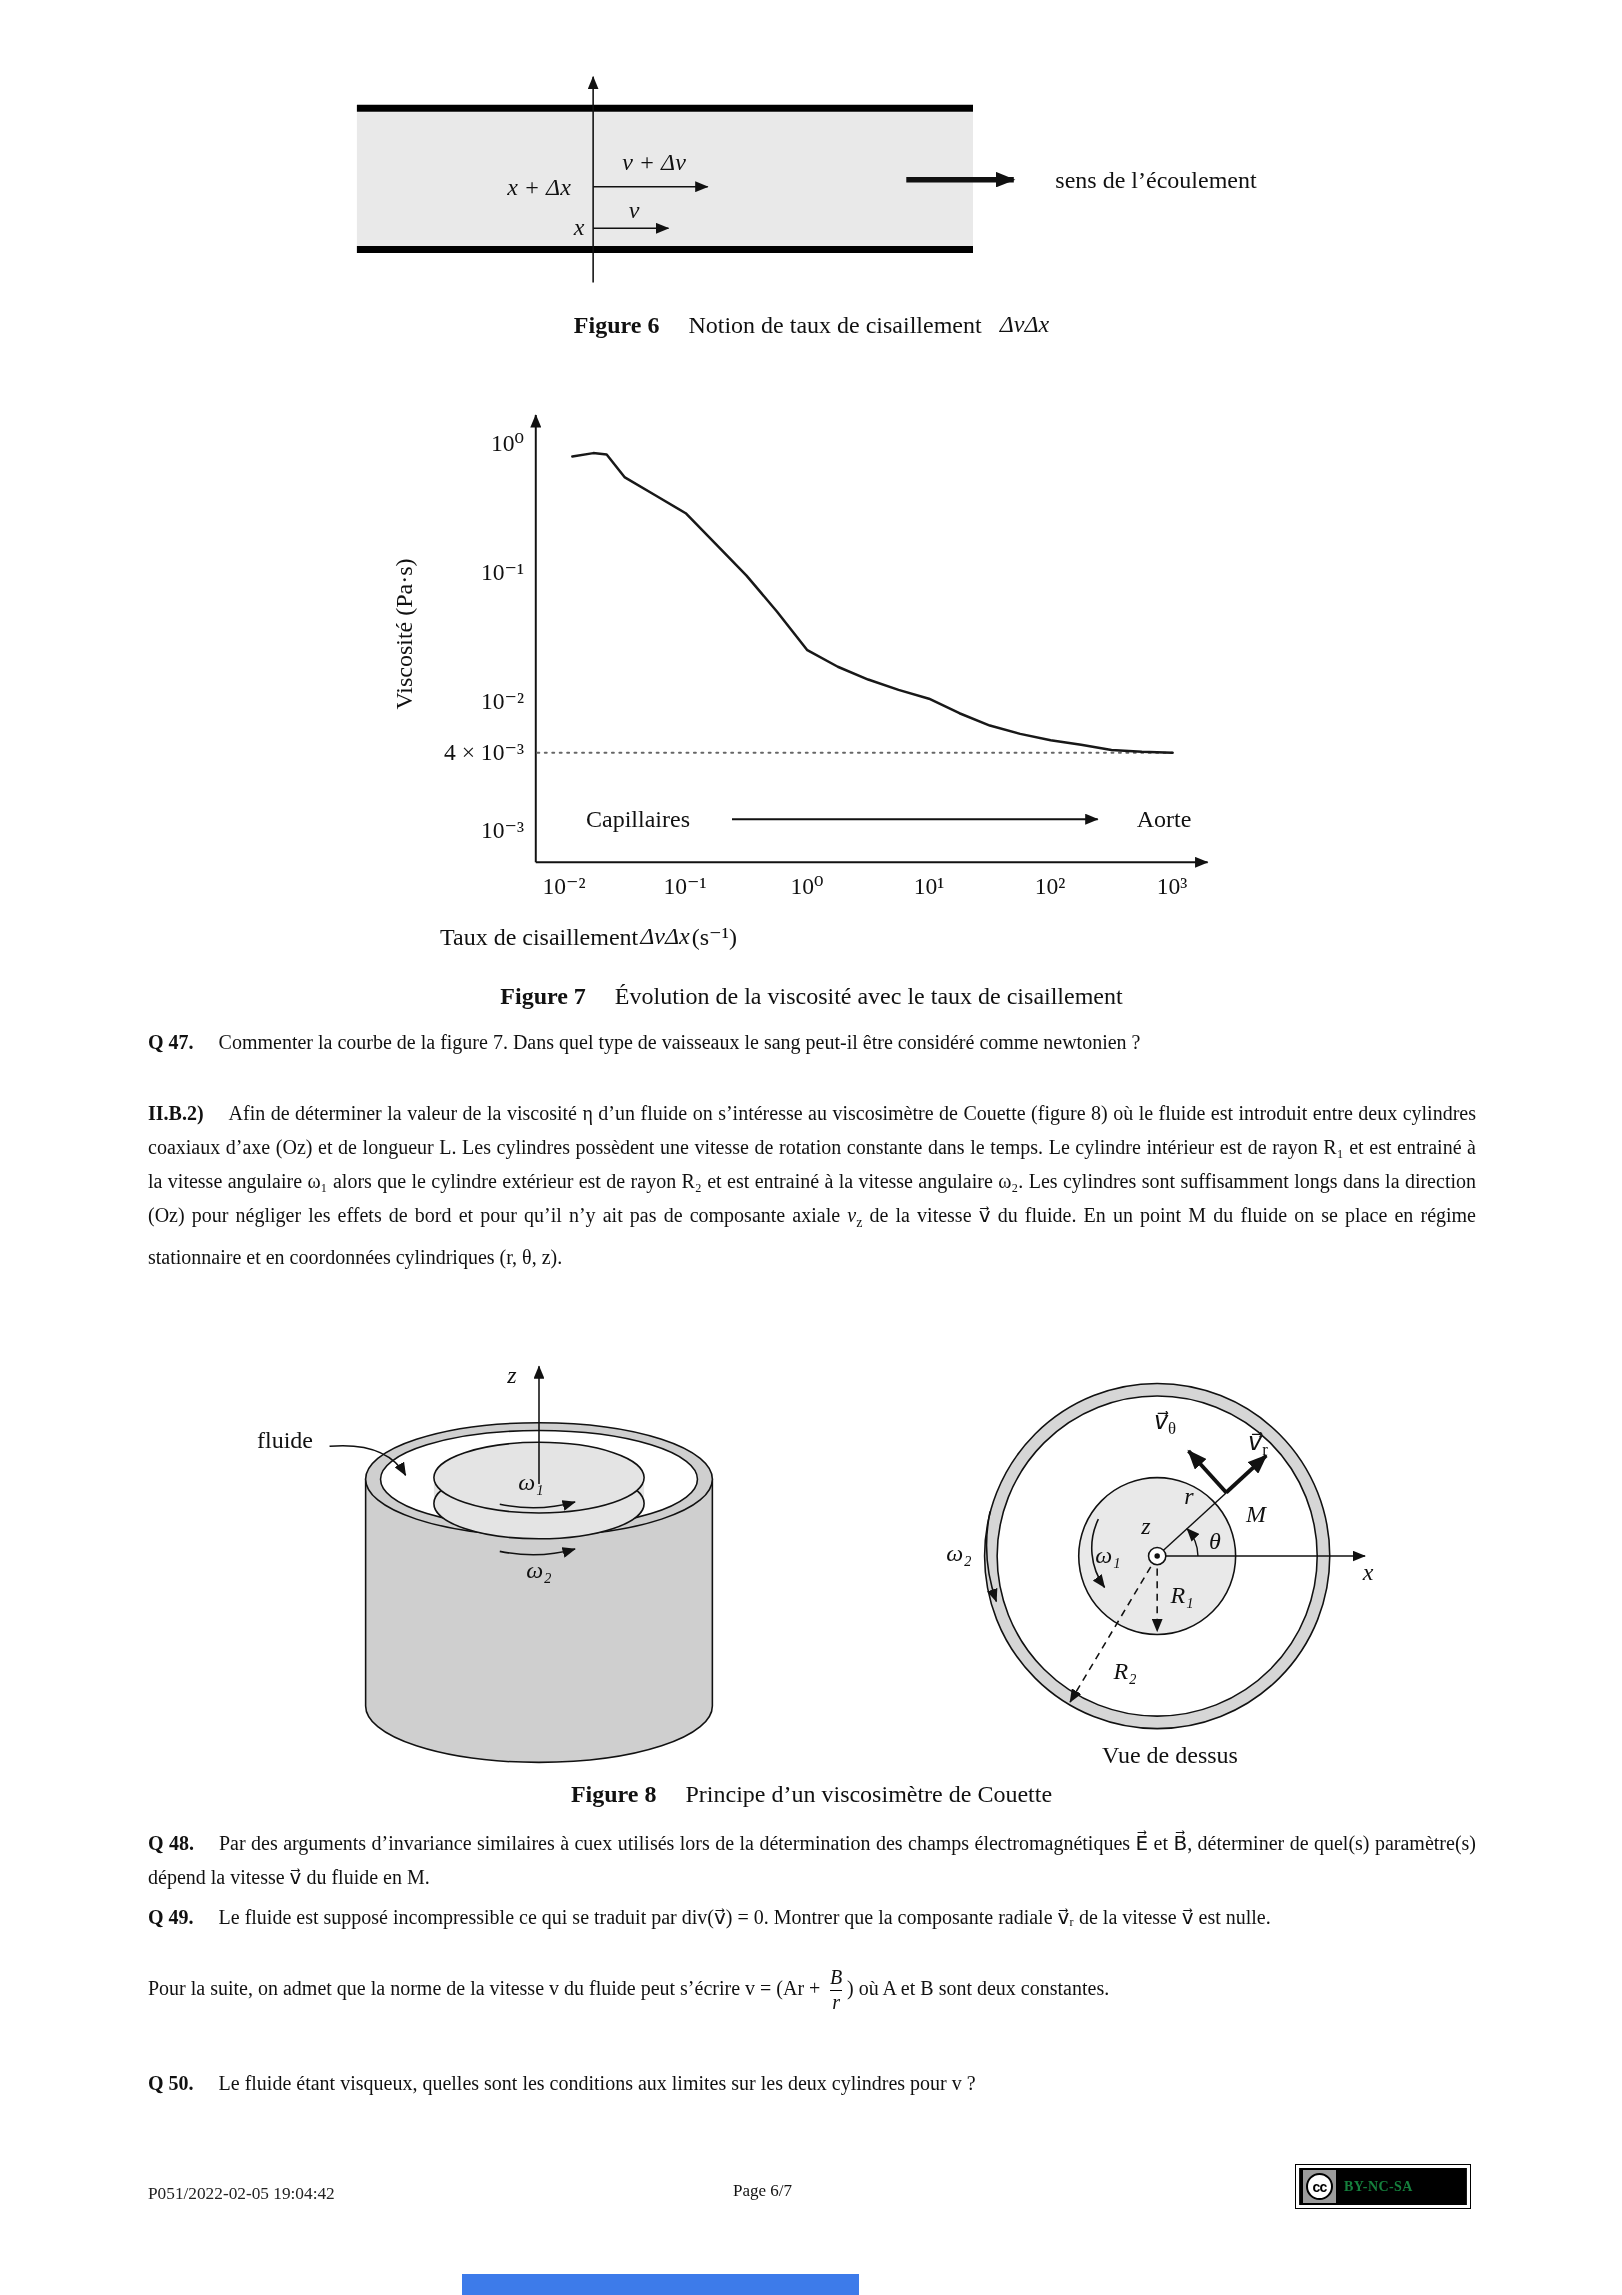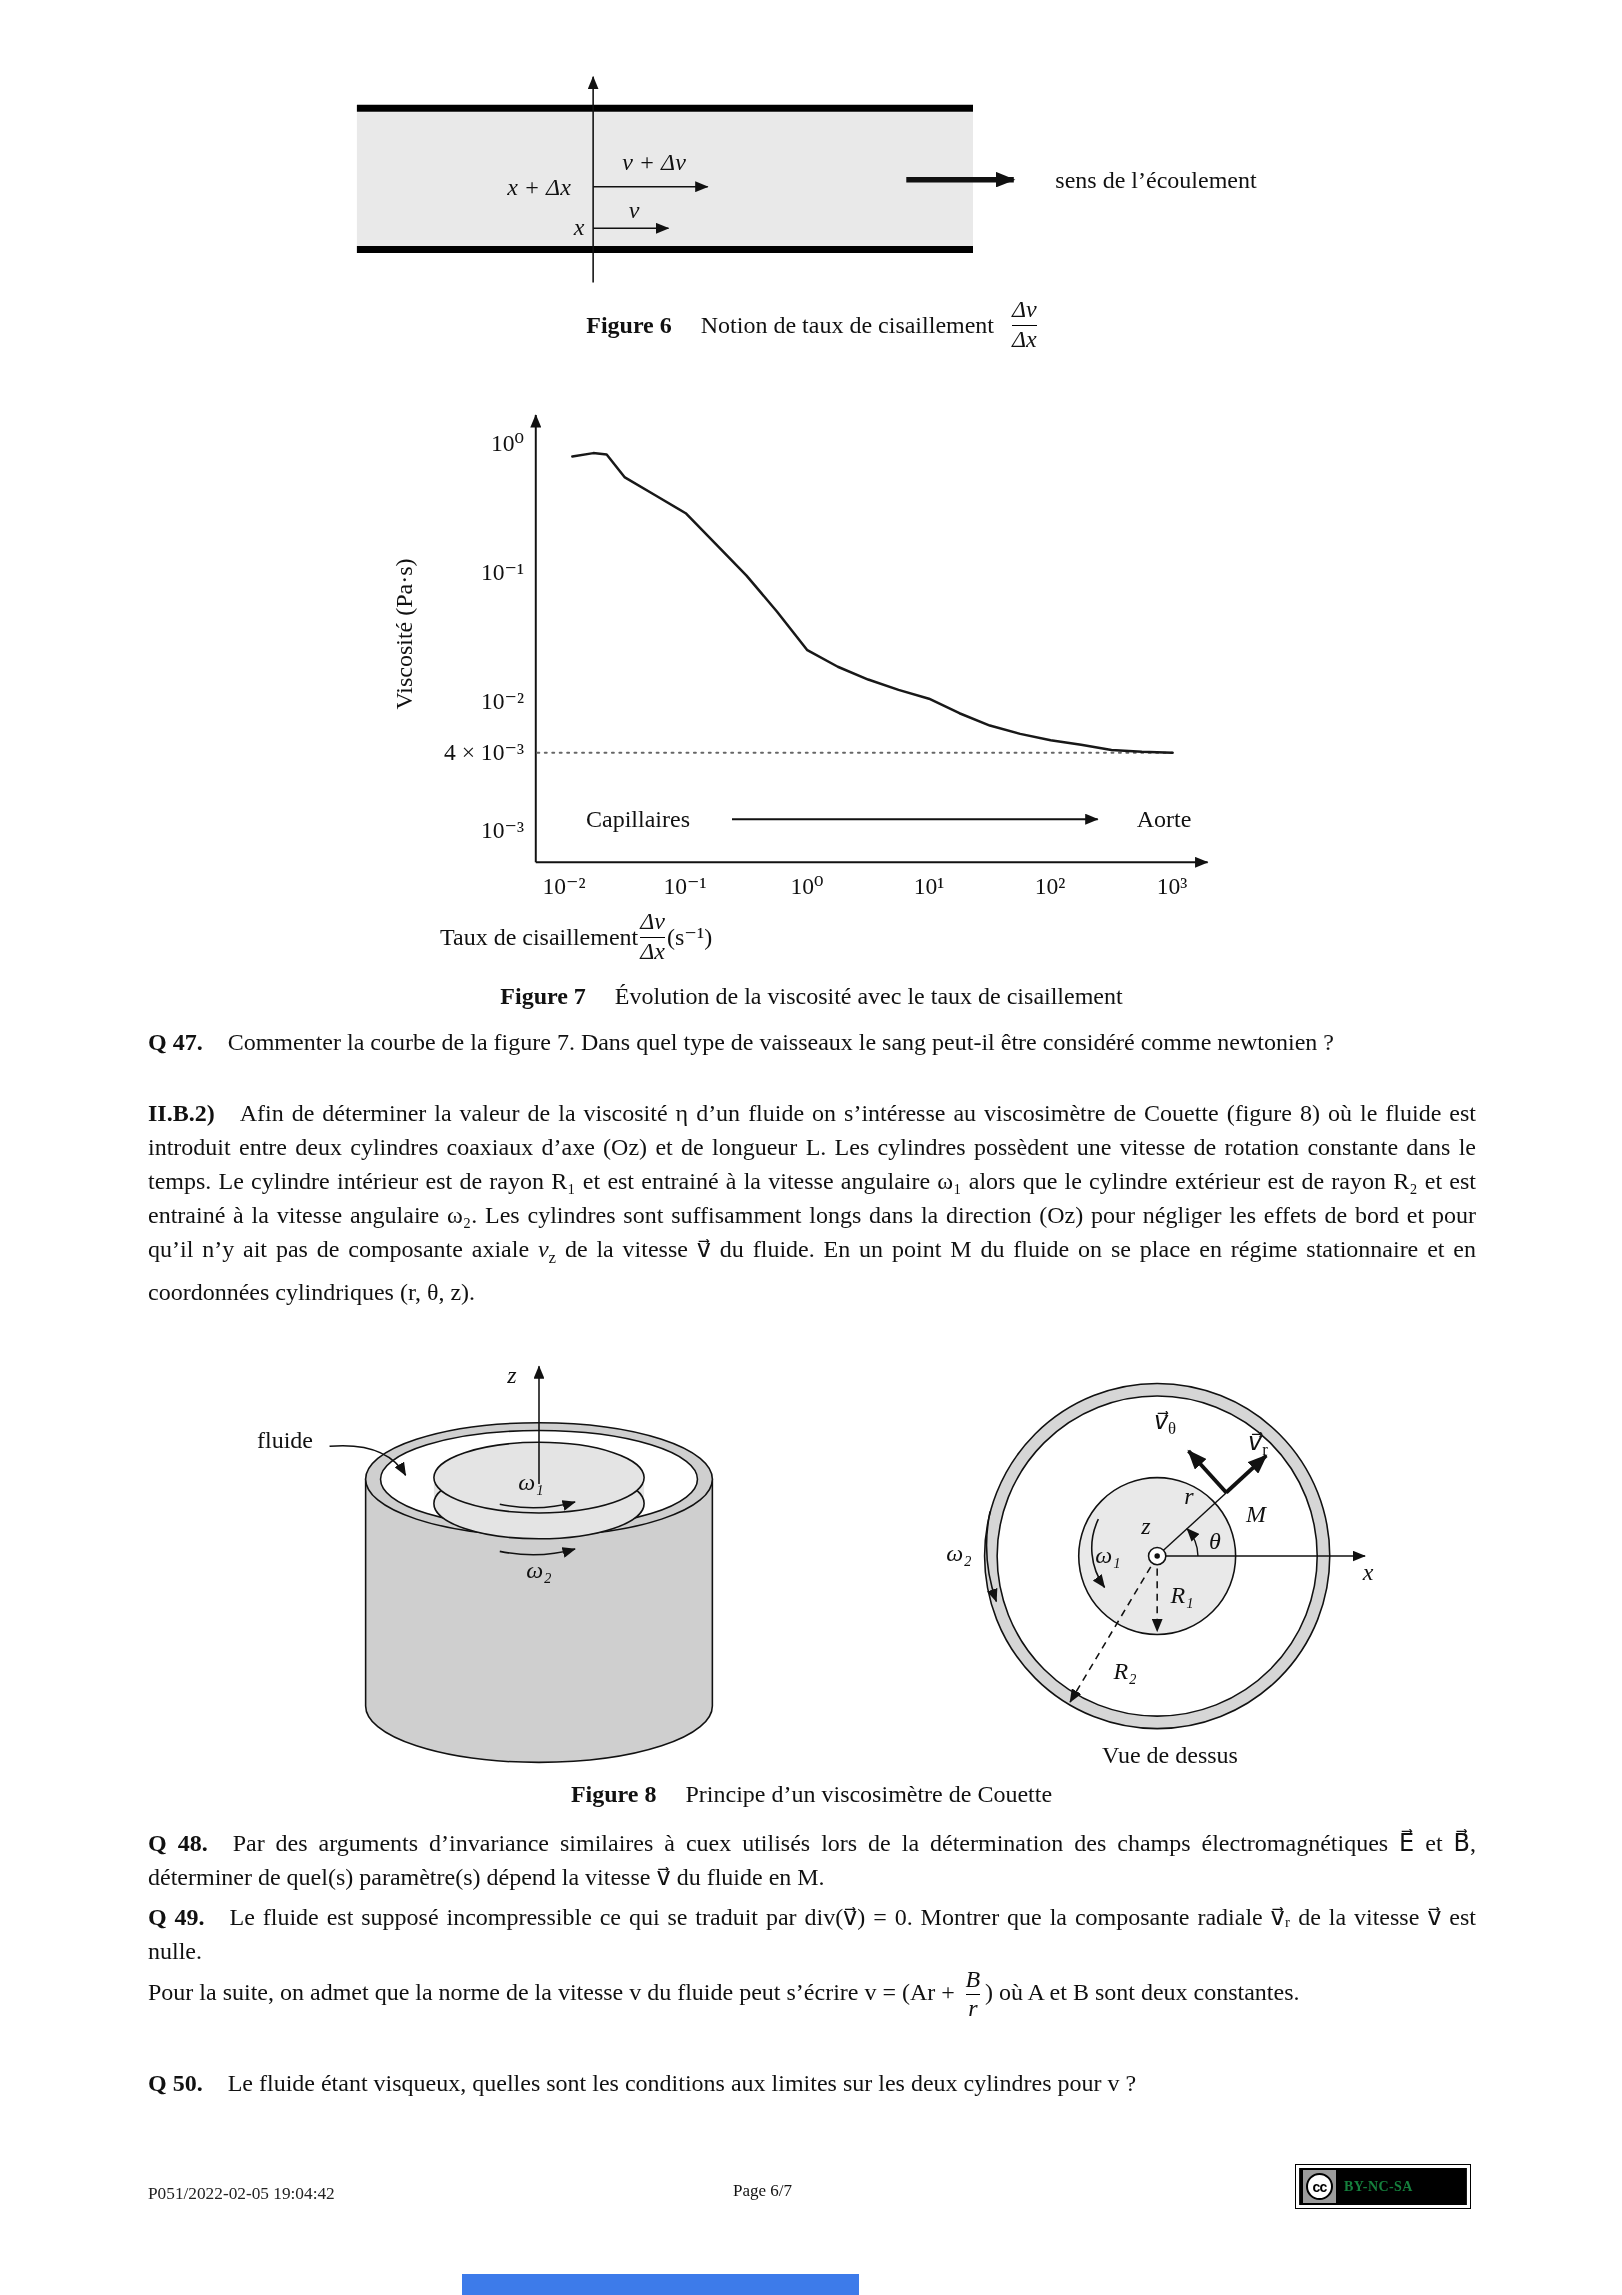--- a/index.html
+++ b/index.html
@@ -1,27 +1,27 @@
 <!DOCTYPE html>
 <html style="font-size:12.6px"><head>
 <meta charset="utf-8">
 <style>
   html,body{margin:0;padding:0;background:#fff;}
   .page{position:relative;width:1623px;height:2295px;background:#ffffff;overflow:hidden;
         font-family:"Liberation Serif","DejaVu Serif","DejaVu Sans",serif;color:#111;}
   svg{position:absolute;overflow:visible;}
   .lbl{position:absolute;transform:translate(-50%,-50%);white-space:nowrap;font-size:24px;}
   .mi{font-style:italic;}
-  .para{position:absolute;left:148px;width:1328px;margin:0;font-size:24px;line-height:34px;
+  .para{position:absolute;left:148px;width:1328px;margin:0;font-size:20px;line-height:34px;
         text-align:justify;}
   .qtag{margin-right:25px;}
   .caprow{position:absolute;left:0;width:1623px;display:flex;justify-content:center;
           align-items:center;gap:18px;font-size:24px;}
   .caprow b{margin-right:11px;}
-  .frac{display:inline-flex;flex-direction:column;align-items:center;line-height:1.08;
+  .frac{display:inline-flex;flex-direction:row;align-items:center;line-height:1.08;
         font-style:italic;font-size:24px;}
   .fbar{display:block;align-self:stretch;height:0;border-top:1.6px solid #000;margin:1.6px 0;}
   .ifrac{display:inline-flex;flex-direction:column;align-items:center;line-height:1.05;
          font-style:italic;vertical-align:middle;margin:0 4.7px;}
   .ytick{position:absolute;left:369px;width:155px;text-align:right;font-size:23.6px;}
   .xtick{font-size:23.6px;}
   .ylabel{position:absolute;left:404px;top:634px;transform:translate(-50%,-50%) rotate(-90deg);
           white-space:nowrap;font-size:24px;}
   .xlabelrow{position:absolute;left:440px;width:901px;top:904px;height:66px;display:flex;
              justify-content:flex-start;align-items:center;gap:2px;font-size:24px;}

